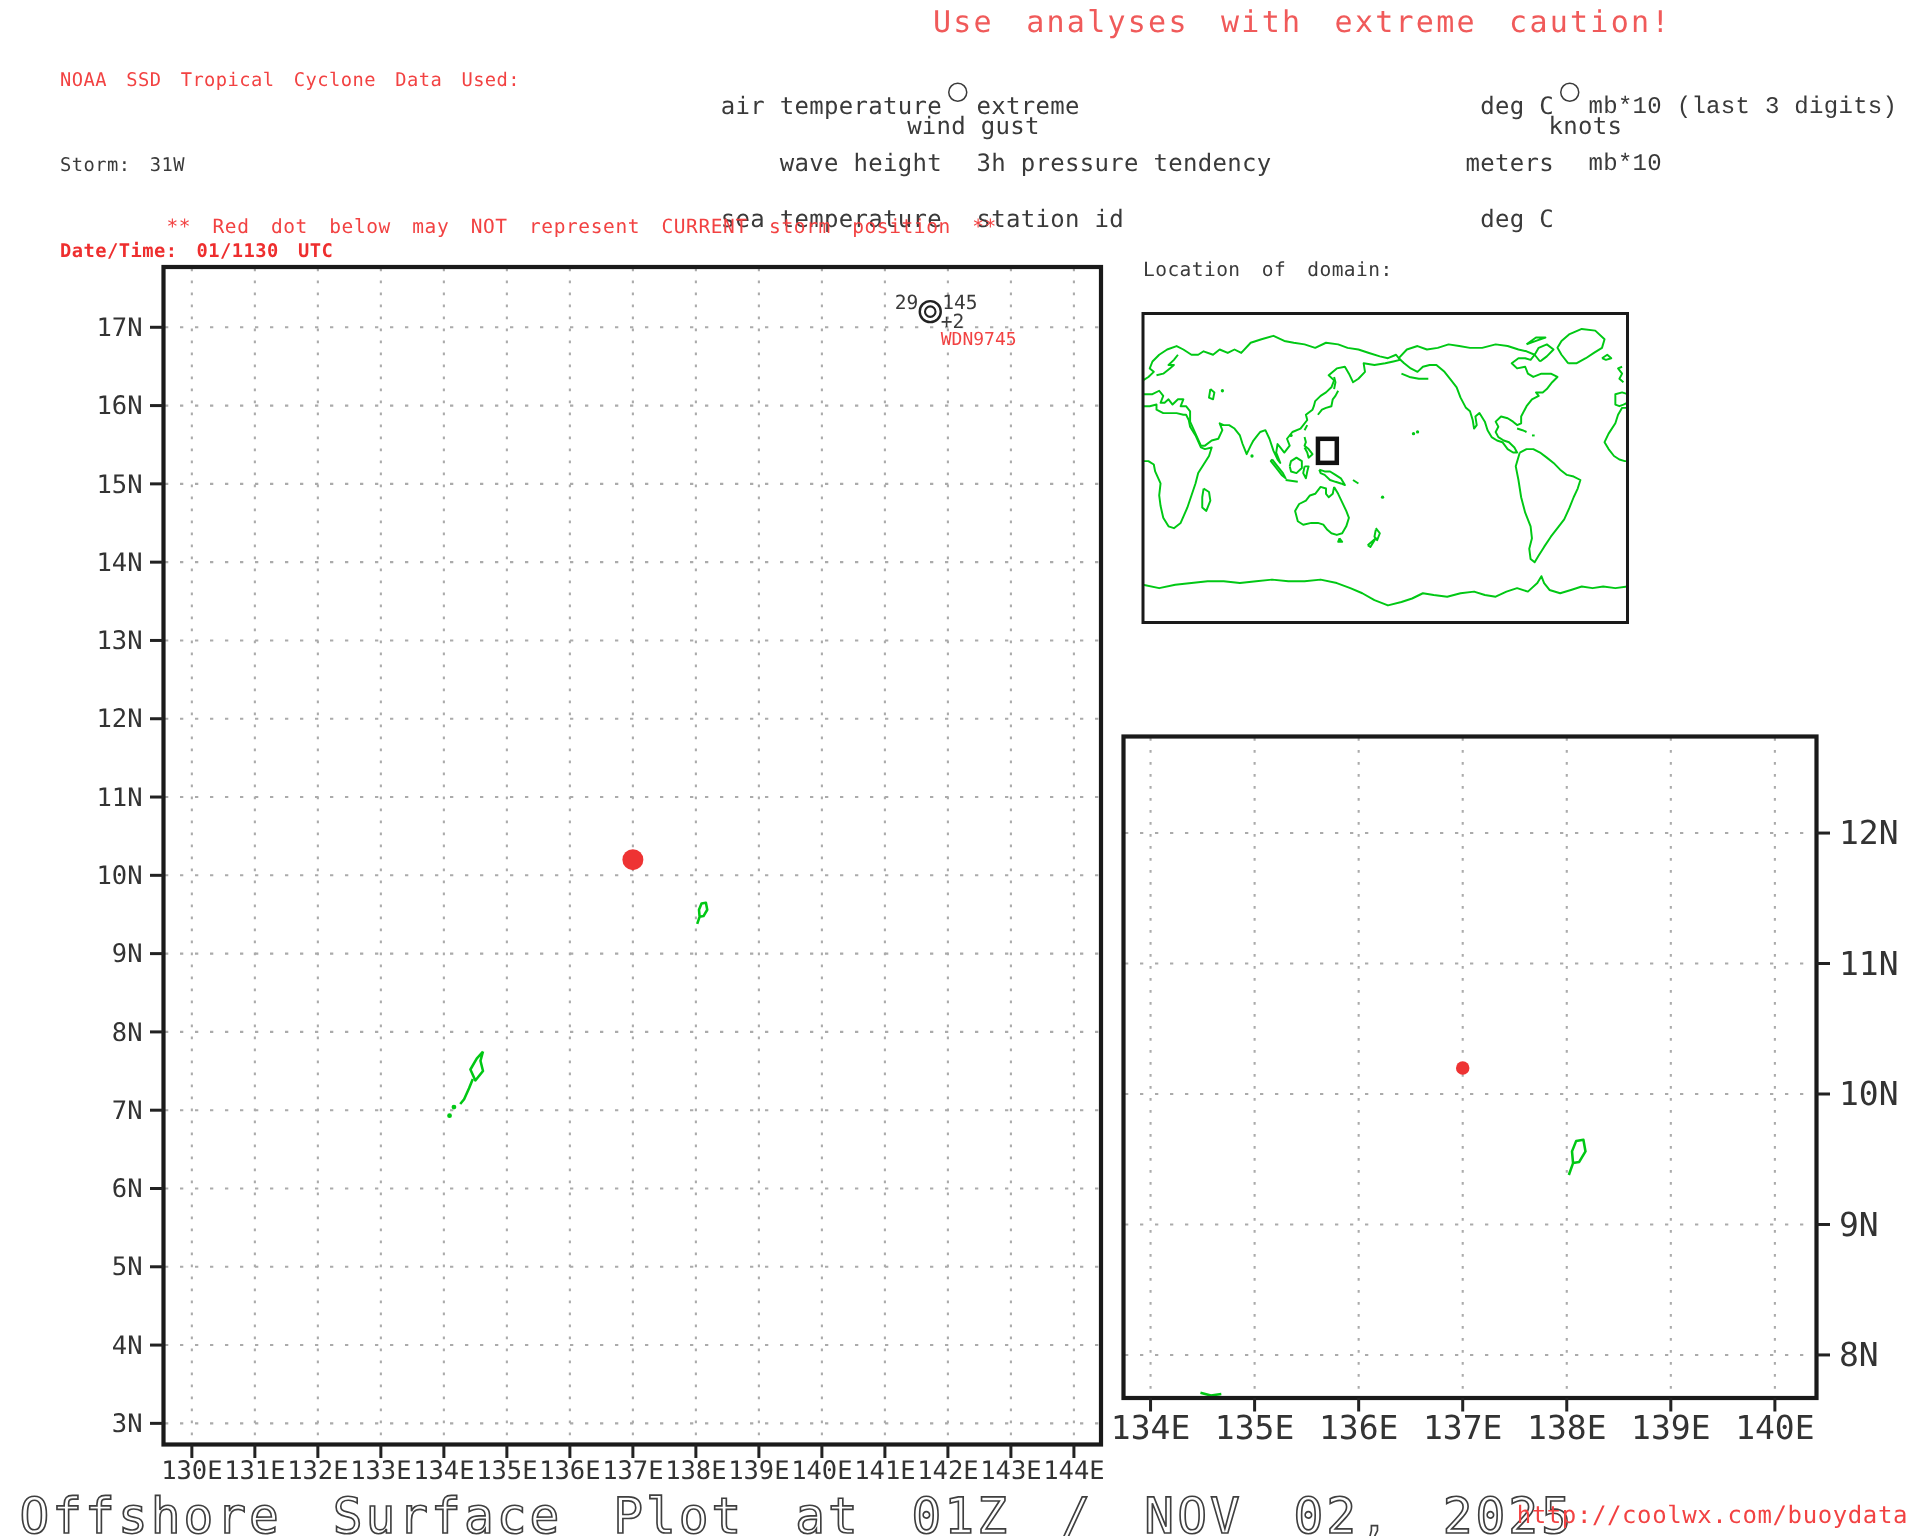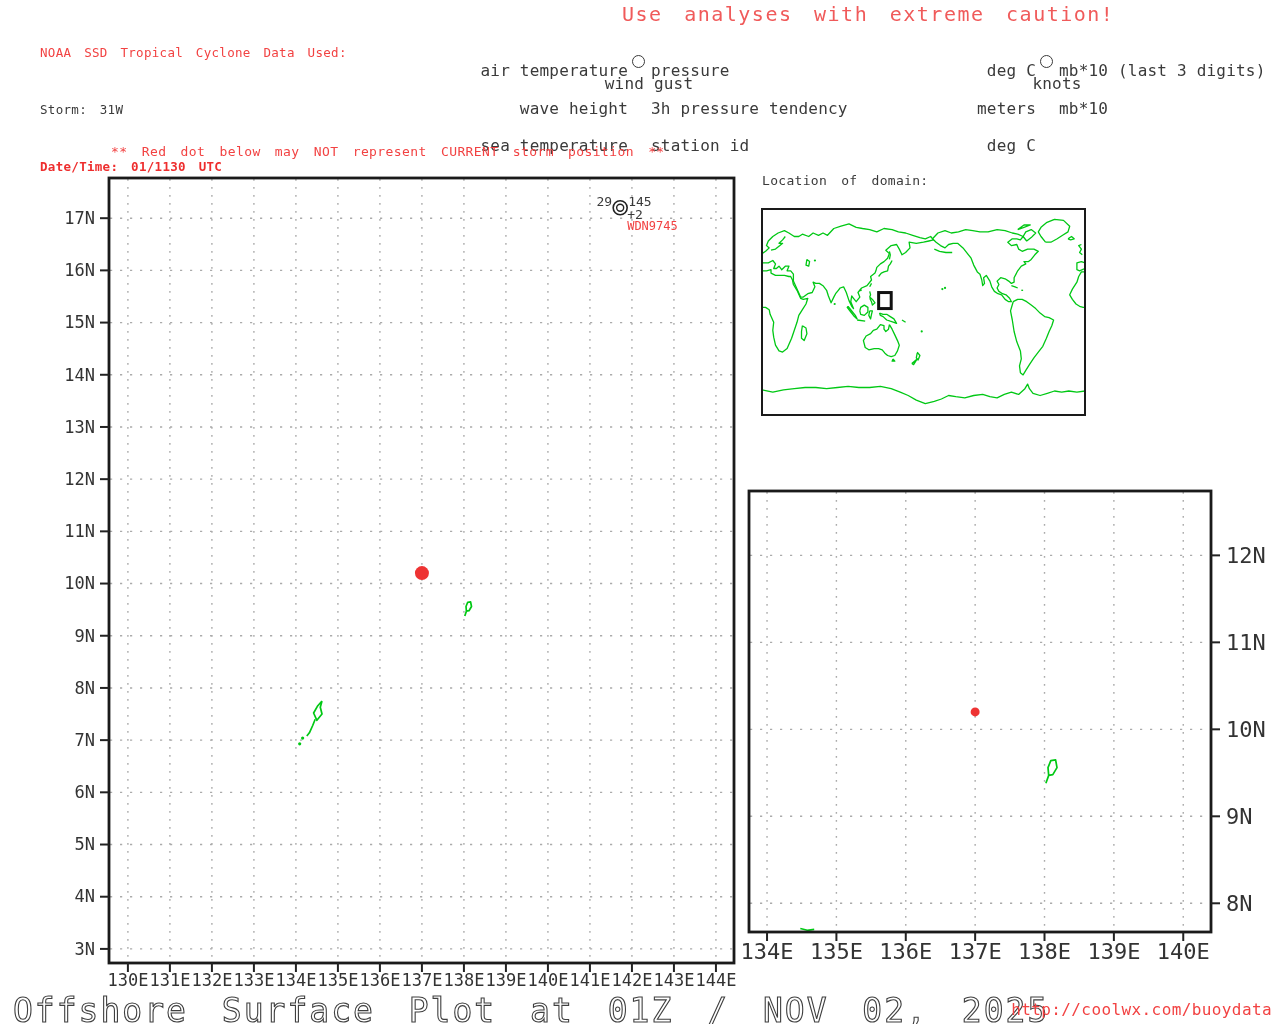--- a/index.html
+++ b/index.html
@@ -37,35 +37,35 @@
 <div class="abs caution">Use analyses with extreme caution!</div>
 
 <div>
   <div class="abs leg leg-left" style="left:450px;top:40.5px;width:178px;">
     <div>air temperature</div>
     <div>wave height</div>
     <div>sea temperature</div>
   </div>
   <div class="abs leg-circle" style="left:631.5px;top:54.5px;"></div>
   <div class="abs leg" style="left:651px;top:40.5px;">
-    <div>pressure</div>
+    <div>extreme</div>
     <div>3h pressure tendency</div>
     <div>station id</div>
   </div>
   <div class="abs leg leg-bottom" style="left:589px;top:78px;width:120px;">wind gust</div>
 </div>
 
 <div>
   <div class="abs leg leg-left" style="left:900px;top:40.5px;width:136px;">
     <div>deg C</div>
     <div>meters</div>
     <div>deg C</div>
   </div>
   <div class="abs leg-circle" style="left:1039.5px;top:54.5px;"></div>
-  <div class="abs leg" style="left:1059px;top:40.5px;">
+  <div class="abs leg" style="left:1059px;top:40.5px;font-family:Liberation Mono, monospace;">
     <div>mb*10 (last 3 digits)</div>
     <div>mb*10</div>
   </div>
   <div class="abs leg leg-bottom" style="left:997px;top:78px;width:120px;">knots</div>
 </div>
 
 <div class="abs warning">** Red dot below may NOT represent CURRENT storm position **</div>
 
 <div class="abs inset-title">Location of domain:</div>
 

